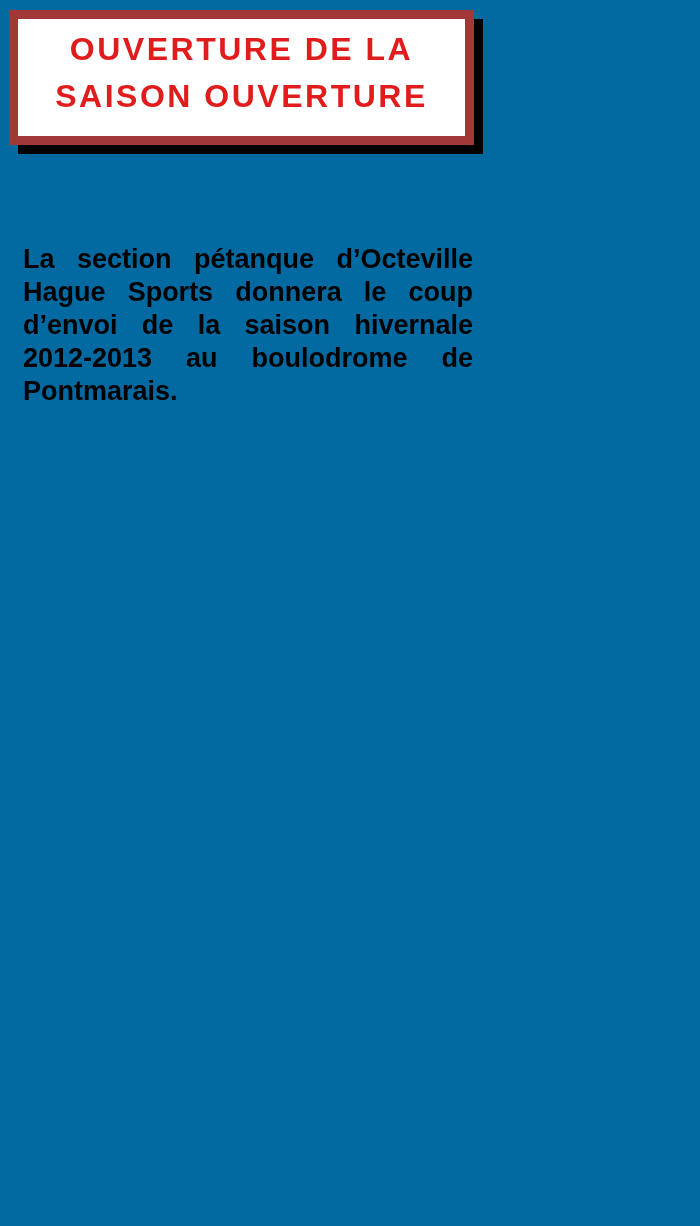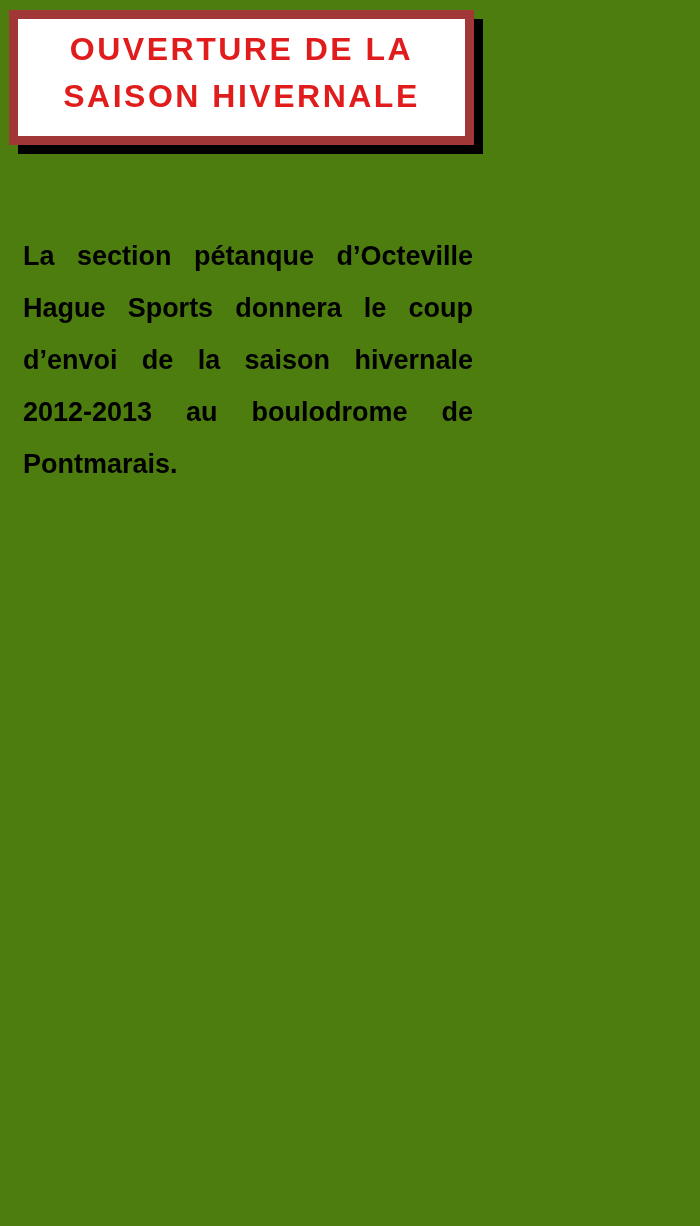--- a/index.html
+++ b/index.html
@@ -6,21 +6,21 @@
 
     html, body {
       background: #ffffff;
       font-family: "Liberation Sans", sans-serif;
     }
 
     .page {
       position: relative;
       width: 700px;
       height: 1226px;
-      background: #4d7c0f;
+      background: #0369a1;
       overflow: hidden;
     }
 
     
     .banner {
       position: absolute;
       left: 9px;
       top: 10px;
       width: 465px;
       height: 135px;
@@ -49,32 +49,32 @@
       position: absolute;
       left: 23px;
       top: 230px;
       width: 450px;
       color: #000000;
     }
 
     .article p {
       font-size: 27px;
       font-weight: bold;
-      line-height: 52px;
+      line-height: 33px;
       text-align: justify;
-      margin: 0 0 9px 0;
+      margin: 13px 0 9px 0;
     }
   </style>
 </head>
 <body>
 
 <div class="page">
 
   <div class="banner" style="border-color: rgb(162, 55, 55); background-color: rgb(255, 255, 255); color: rgb(225, 28, 28);">
     <div class="banner-line">OUVERTURE DE LA</div>
-    <div class="banner-line">SAISON HIVERNALE</div>
+    <div class="banner-line">SAISON OUVERTURE</div>
   </div>
 
   <div class="article" style="color: rgb(0, 0, 0);">
     <p>La section pétanque d’Octeville Hague Sports donnera le coup d’envoi de la saison hivernale 2012-2013 au boulodrome de Pontmarais.</p>
   </div>
 
 </div>
 
 </body></html>

